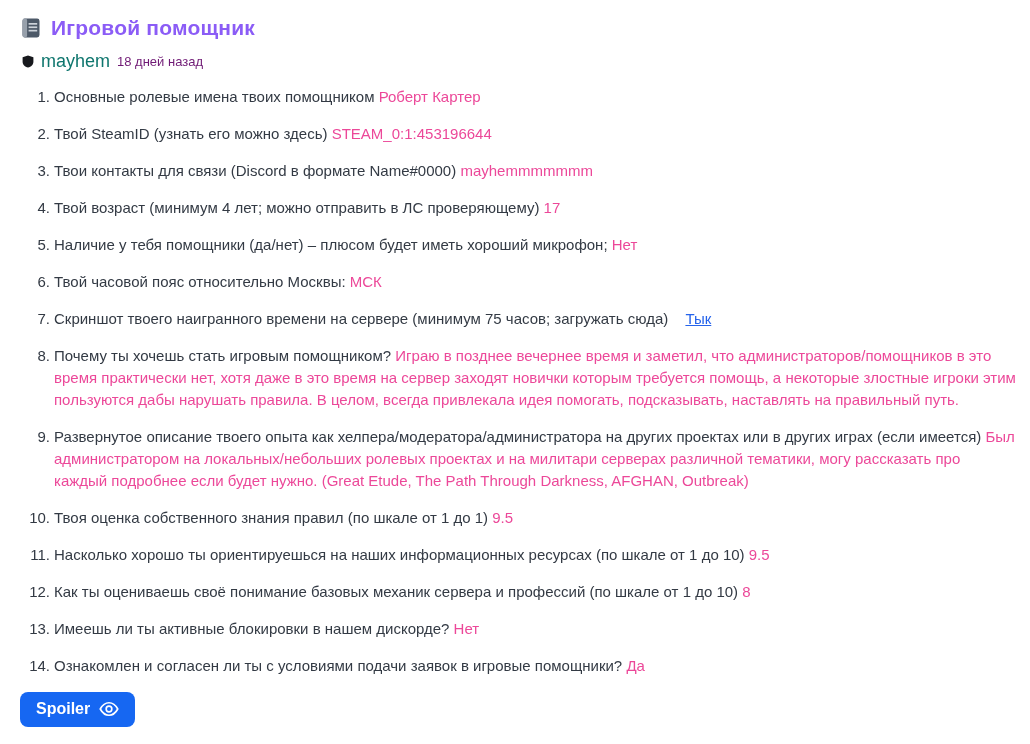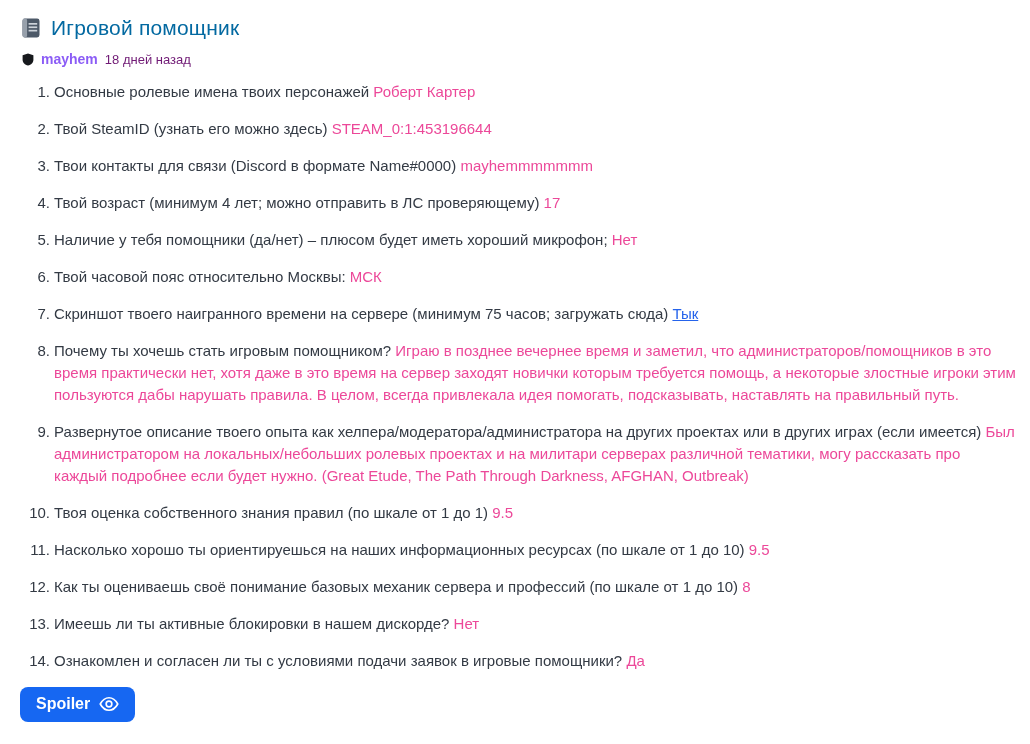--- a/index.html
+++ b/index.html
@@ -7,43 +7,43 @@
   body {
     width:1030px; height:744px; overflow:hidden;
     background:#ffffff;
     font-family:"Liberation Sans", sans-serif;
     color:#333b47;
   }
   .page { padding:14px 14px 0 20px; }
 
   .post-header { display:flex; align-items:center; gap:9px; margin-top:2px; }
   .post-header h1 {
-    margin:0; font-size:21px; font-weight:400; color:#0369a1; letter-spacing:.2px;
+    margin:0; font-size:21px; font-weight:700; color:#8b5cf6; letter-spacing:.2px;
   }
   .book-icon { width:22px; height:22px; display:inline-flex; flex:0 0 auto; }
 
   .author-row { display:flex; align-items:center; gap:7px; margin:11px 0 0 2px; }
   .shield-icon { width:12px; height:13px; display:inline-flex; }
-  .author-name { font-size:14px; font-weight:700; color:#8b5cf6; text-decoration:none; cursor:pointer; }
+  .author-name { font-size:18px; font-weight:400; color:#0f766e; text-decoration:none; cursor:pointer; }
   .timestamp { font-size:13px; color:#701a75; }
 
   ol.qlist {
     list-style:none; margin:14px 0 0 0; padding:0;
     counter-reset:q; font-size:15px; line-height:22px; color:#333a44;
   }
   ol.qlist li {
     counter-increment:q; position:relative;
     padding-left:34px; margin-bottom:15px;
   }
   ol.qlist li::before {
     content:counter(q) ".";
     position:absolute; left:0; top:0; width:30px; text-align:right; color:#333a44;
   }
   .answer { font-weight:400; color:#ec4899; }
-  .answer-link { color:#2563eb; text-decoration:underline; cursor:pointer; }
+  .answer-link { color:#2563eb; text-decoration:underline; cursor:pointer;margin-left:13px; }
 
   .spoiler-btn {
     display:inline-flex; align-items:center; gap:9px;
     margin:0 0 8px 0; padding:7px 16px 8px 16px;
     background:#1667f2; color:#ffffff; border:none; border-radius:8px;
     font-family:inherit; font-size:16px; font-weight:600; cursor:pointer;
   }
   .eye-icon { width:20px; height:20px; display:inline-flex; }
 </style>
 </head>
@@ -70,21 +70,21 @@
         <path d="M6 0.4 L11.4 2.3 V6.4 C11.4 9.8 9.1 11.7 6 12.6 C2.9 11.7 0.6 9.8 0.6 6.4 V2.3 Z" fill="#17191d"></path>
       </svg>
     </span>
     <a class="author-name">mayhem</a>
     <span class="timestamp">18 дней назад</span>
   </div>
 
   <ol class="qlist">
 
       <li>
-        <span>Основные ролевые имена твоих персонажей</span>
+        <span>Основные ролевые имена твоих помощником</span>
         <b class="answer">Роберт Картер</b>
         
       </li>
 
       <li>
         <span>Твой SteamID (узнать его можно здесь)</span>
         <b class="answer">STEAM_0:1:453196644</b>
         
       </li>
 

